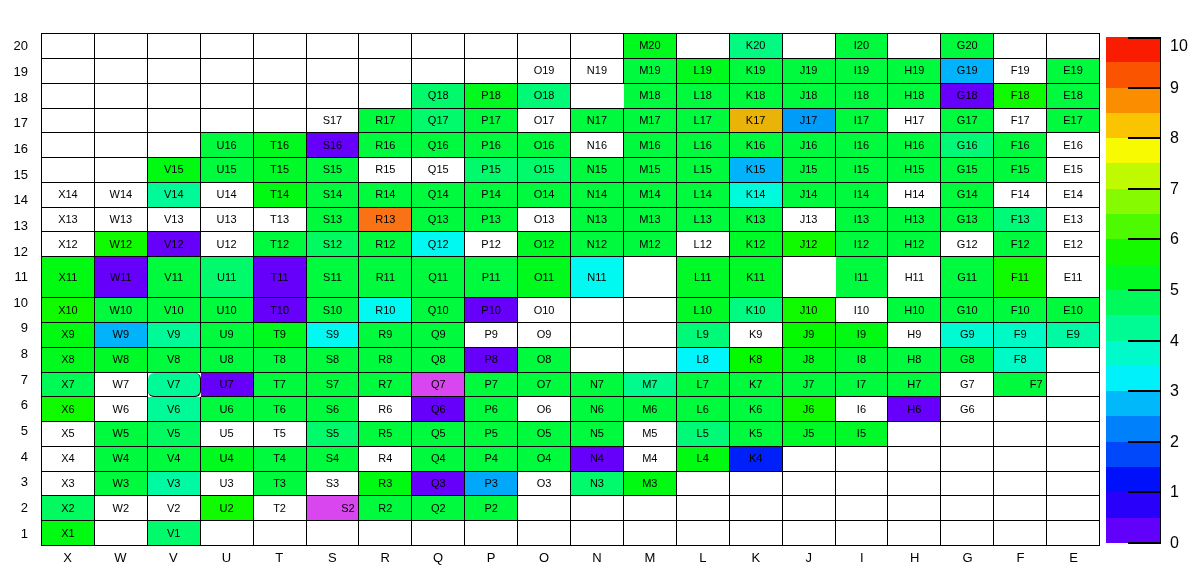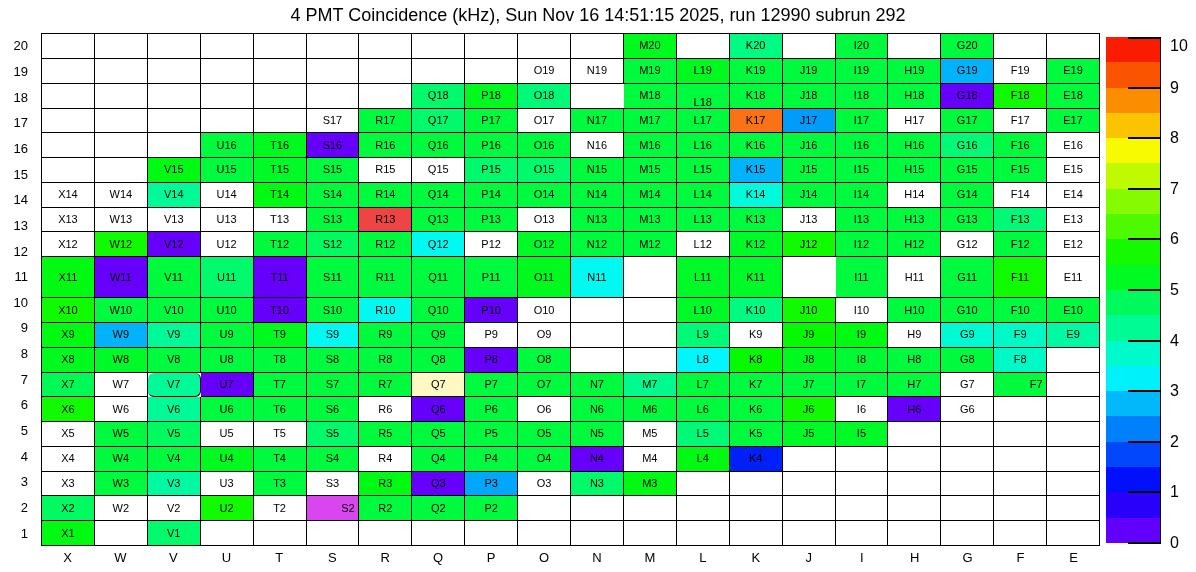--- a/index.html
+++ b/index.html
@@ -23,21 +23,20 @@
   #cb-bands{position:absolute;left:0;top:0;width:55px;height:506px;display:flex;
     flex-direction:column;border-right:1px solid #000;box-sizing:border-box;}
   .cb-band{flex:1 1 auto;}
   .cb-tick{position:absolute;left:22px;width:33px;height:2px;background:#000;}
   .cb-ticklabel{position:absolute;left:64px;transform:translateY(-50%);font-size:16px;}
 </style>
 </head>
 <body>
 
 <div id="stage">
-  <div id="title">4 PMT Coincidence (kHz), Sun Nov 16 14:51:15 2025, run 12990 subrun 292</div>
   <div id="ylabels">
       <div class="ylab">20</div>
       <div class="ylab">19</div>
       <div class="ylab">18</div>
       <div class="ylab">17</div>
       <div class="ylab">16</div>
       <div class="ylab">15</div>
       <div class="ylab">14</div>
       <div class="ylab">13</div>
       <div class="ylab">12</div>
@@ -139,21 +138,21 @@
       </div>
       <div class="cell" style="background: rgb(0, 250, 119);">
         <span class="cell-label">O18</span>
       </div>
       <div class="cell" style="background: rgb(255, 255, 255); margin-top: 24px;">
         <span class="cell-label">N18</span>
       </div>
       <div class="cell" style="background: rgb(0, 250, 62);">
         <span class="cell-label">M18</span>
       </div>
-      <div class="cell" style="background: rgb(0, 250, 62); align-items: flex-end;">
+      <div class="cell" style="background: rgb(0, 250, 62);">
         <span class="cell-label">L18</span>
       </div>
       <div class="cell" style="background: rgb(0, 250, 62);">
         <span class="cell-label">K18</span>
       </div>
       <div class="cell" style="background: rgb(0, 250, 62);">
         <span class="cell-label">J18</span>
       </div>
       <div class="cell" style="background: rgb(0, 250, 62);">
         <span class="cell-label">I18</span>
@@ -192,21 +191,21 @@
       </div>
       <div class="cell" style="background: rgb(0, 250, 62);">
         <span class="cell-label">N17</span>
       </div>
       <div class="cell" style="background: rgb(0, 250, 62);">
         <span class="cell-label">M17</span>
       </div>
       <div class="cell" style="background: rgb(0, 250, 62);">
         <span class="cell-label">L17</span>
       </div>
-      <div class="cell" style="background: #f97316;">
+      <div class="cell" style="background: #eab308;">
         <span class="cell-label">K17</span>
       </div>
       <div class="cell" style="background: rgb(0, 156, 250);">
         <span class="cell-label">J17</span>
       </div>
       <div class="cell" style="background: rgb(0, 250, 62);">
         <span class="cell-label">I17</span>
       </div>
       <div class="cell" style="background: rgb(255, 255, 255);">
         <span class="cell-label">H17</span>
@@ -401,21 +400,21 @@
       </div>
       <div class="cell" style="background: rgb(255, 255, 255);">
         <span class="cell-label">U13</span>
       </div>
       <div class="cell" style="background: rgb(255, 255, 255);">
         <span class="cell-label">T13</span>
       </div>
       <div class="cell" style="background: rgb(0, 250, 62);">
         <span class="cell-label">S13</span>
       </div>
-      <div class="cell" style="background: #ef4444;">
+      <div class="cell" style="background: #f97316;">
         <span class="cell-label">R13</span>
       </div>
       <div class="cell" style="background: rgb(0, 250, 62);">
         <span class="cell-label">Q13</span>
       </div>
       <div class="cell" style="background: rgb(0, 250, 62);">
         <span class="cell-label">P13</span>
       </div>
       <div class="cell" style="background: rgb(255, 255, 255);">
         <span class="cell-label">O13</span>
@@ -748,21 +747,21 @@
       </div>
       <div class="cell" style="background: rgb(0, 250, 62);">
         <span class="cell-label">T7</span>
       </div>
       <div class="cell" style="background: rgb(0, 250, 62);">
         <span class="cell-label">S7</span>
       </div>
       <div class="cell" style="background: rgb(0, 250, 62);">
         <span class="cell-label">R7</span>
       </div>
-      <div class="cell" style="background: #fef9c3;">
+      <div class="cell" style="background: #d946ef;">
         <span class="cell-label">Q7</span>
       </div>
       <div class="cell" style="background: rgb(0, 250, 62);">
         <span class="cell-label">P7</span>
       </div>
       <div class="cell" style="background: rgb(0, 250, 62);">
         <span class="cell-label">O7</span>
       </div>
       <div class="cell" style="background: rgb(0, 250, 62);">
         <span class="cell-label">N7</span>

